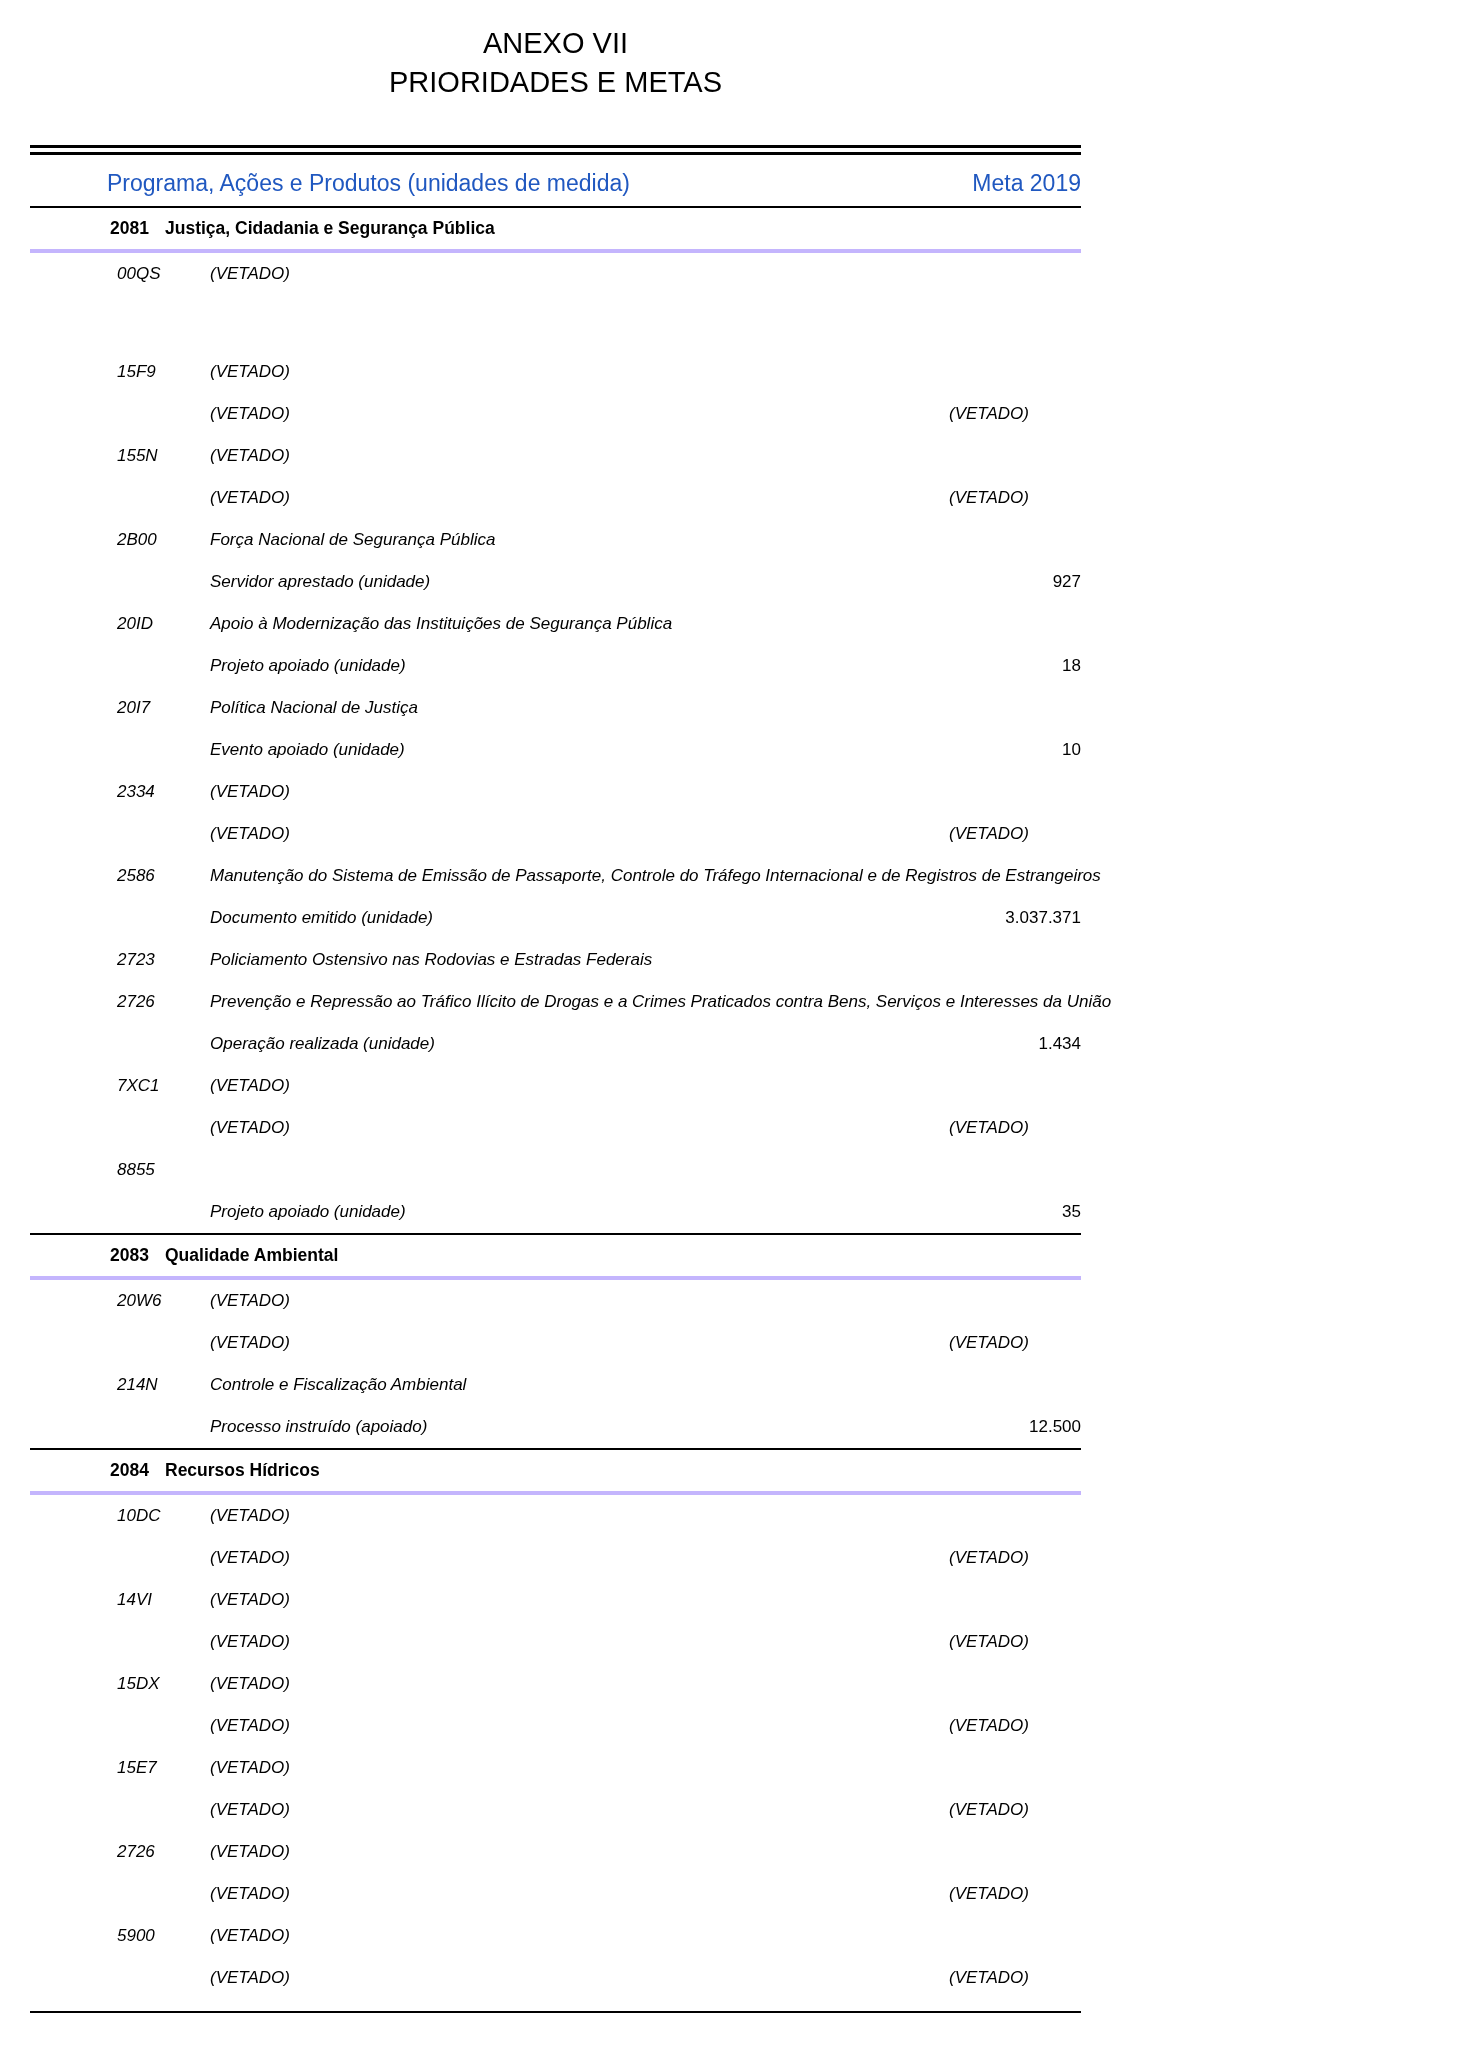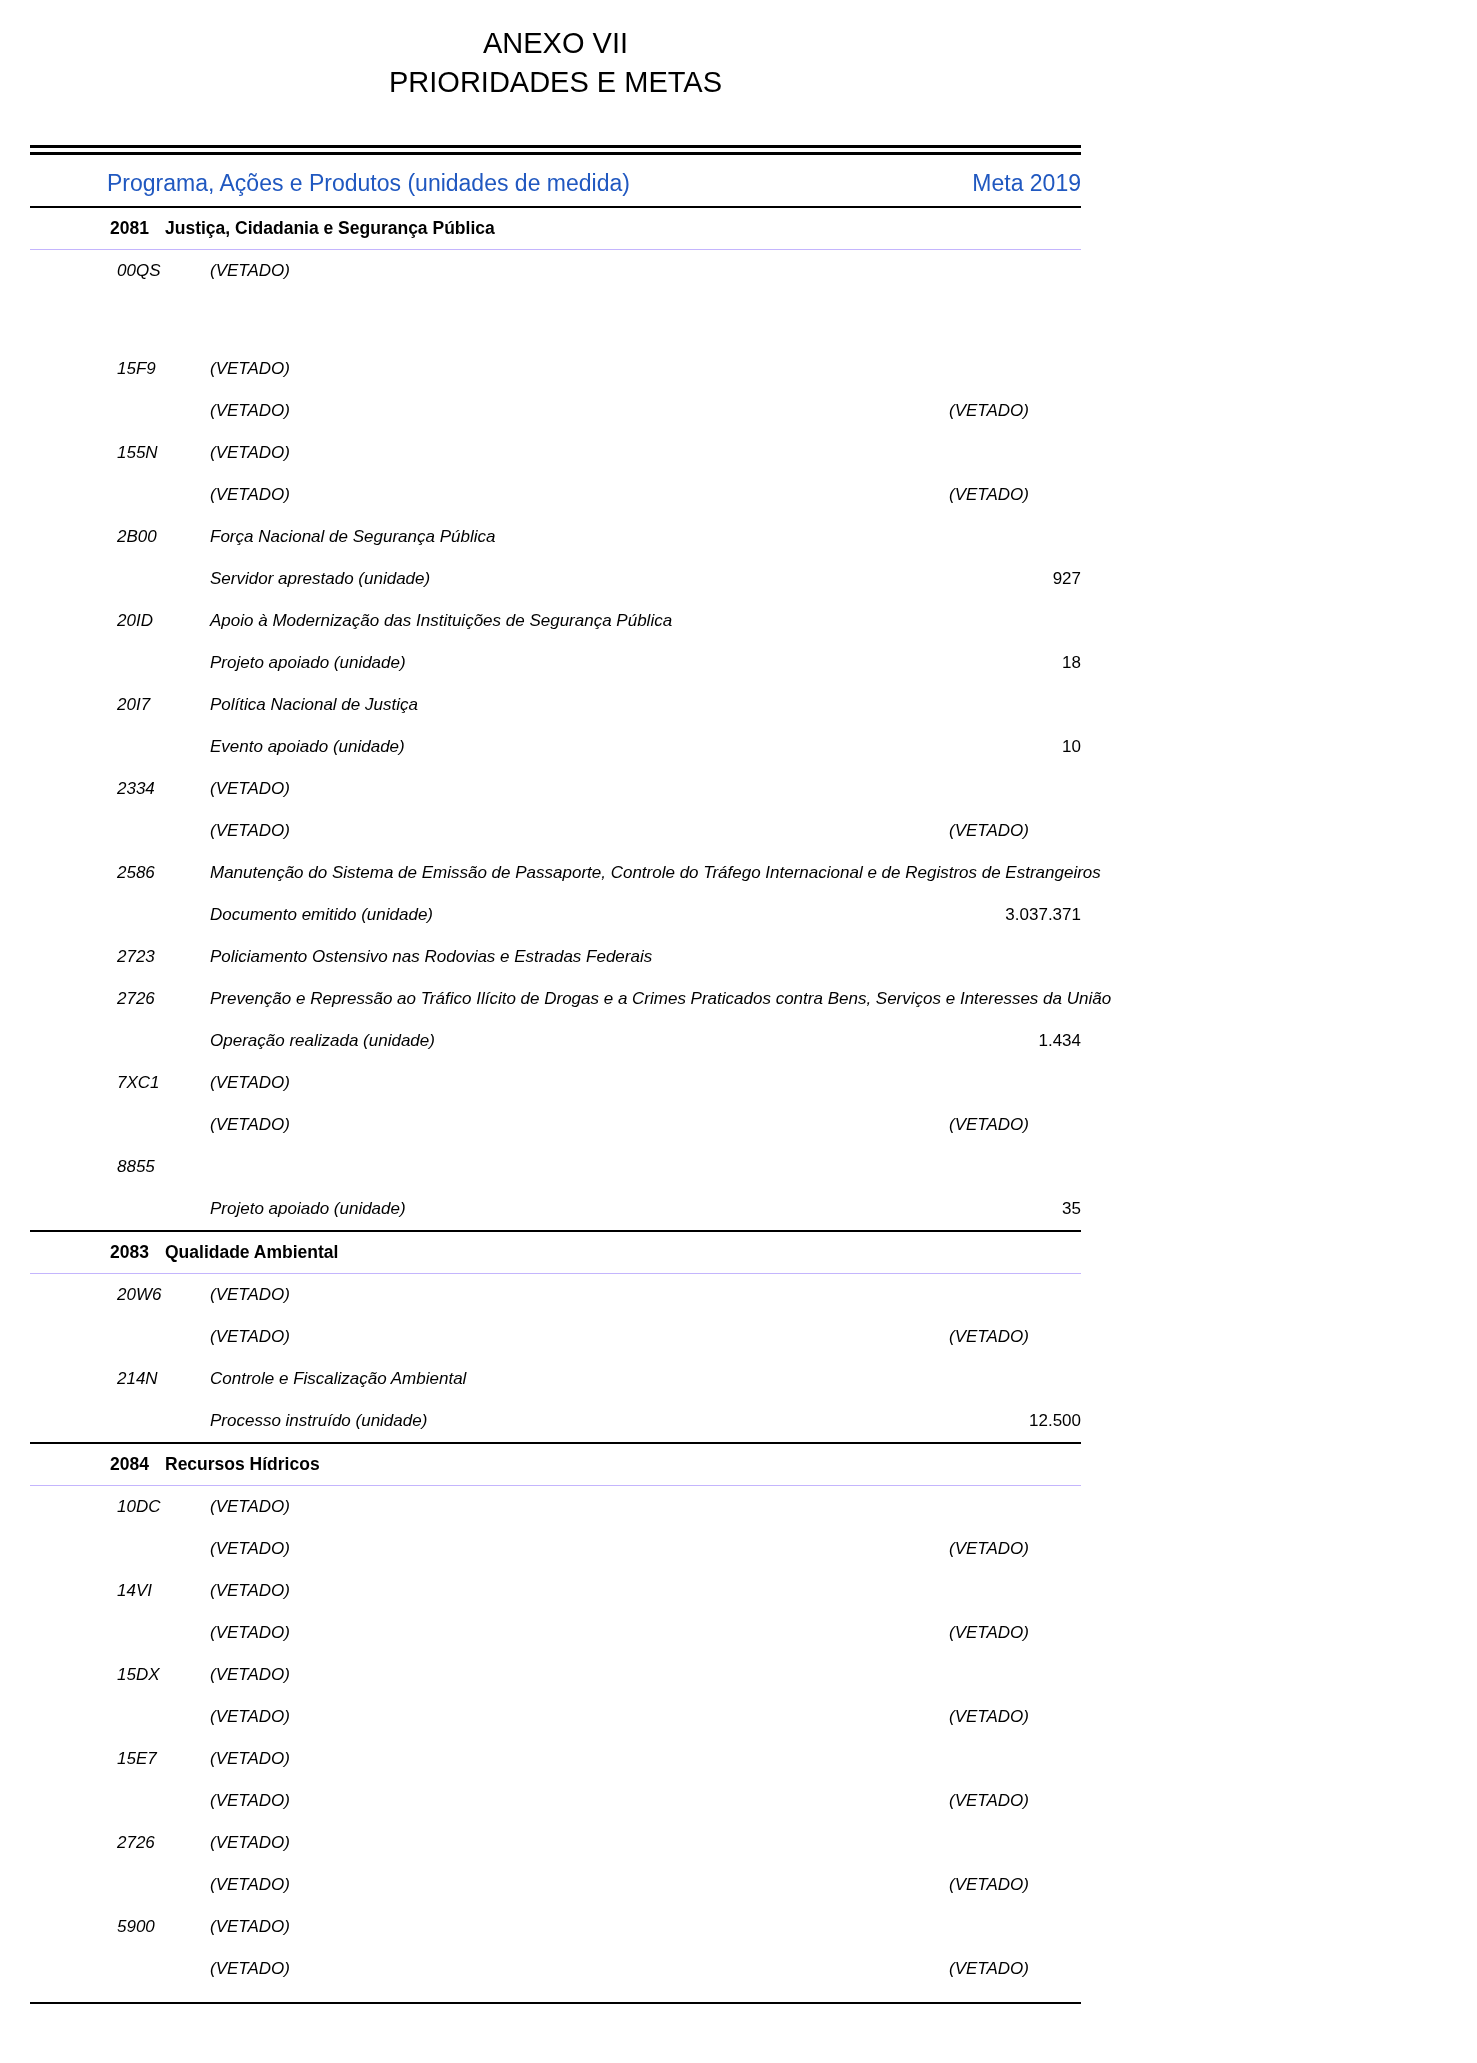--- a/index.html
+++ b/index.html
@@ -26,21 +26,21 @@
   }
 
   .col-header {
     display: flex; justify-content: space-between; align-items: baseline;
     margin-top: 8px; padding: 7px 0 9px 77px;
     border-bottom: 2px solid #000;
     font-size: 23px; color: var(--accent, #2058c0);
   }
 
   .program-header {
-    position: relative; border-bottom: 1px solid #c4b5fd;
+    position: relative; border-bottom: 4px solid #c4b5fd;
     padding: 8px 0 9px; font-weight: bold; font-size: 17.5px; line-height: 24px;
   }
   .program-header.ruled { border-top: 2px solid #000; }
   .pcode { position: absolute; left: 80px; }
   .pname { margin-left: 135px; display: inline-block; }
 
   .row { position: relative; height: 42px; line-height: 42px; font-size: 17px; white-space: nowrap; }
   .row .code { position: absolute; left: 87px; font-style: italic; }
   .row .text { margin-left: 180px; font-style: italic; display: inline-block; }
   .row .value { position: absolute; right: 0; font-style: normal; }
@@ -119,21 +119,21 @@
           </div>
         </div>
         <div class="program">
           <div class="program-header ruled"><span class="pcode">2083</span><span class="pname">Qualidade Ambiental</span></div>
           <div class="action">
             <div class="row"><span class="code">20W6</span><span class="text">(VETADO)</span></div>
             <div class="row"><span class="text">(VETADO)</span><span class="value vetado">(VETADO)</span></div>
           </div>
           <div class="action">
             <div class="row"><span class="code">214N</span><span class="text">Controle e Fiscalização Ambiental</span></div>
-            <div class="row"><span class="text">Processo instruído (unidade)</span><span class="value">12.500</span></div>
+            <div class="row"><span class="text">Processo instruído (apoiado)</span><span class="value">12.500</span></div>
           </div>
         </div>
         <div class="program">
           <div class="program-header ruled"><span class="pcode">2084</span><span class="pname">Recursos Hídricos</span></div>
           <div class="action">
             <div class="row"><span class="code">10DC</span><span class="text">(VETADO)</span></div>
             <div class="row"><span class="text">(VETADO)</span><span class="value vetado">(VETADO)</span></div>
           </div>
           <div class="action">
             <div class="row"><span class="code">14VI</span><span class="text">(VETADO)</span></div>

